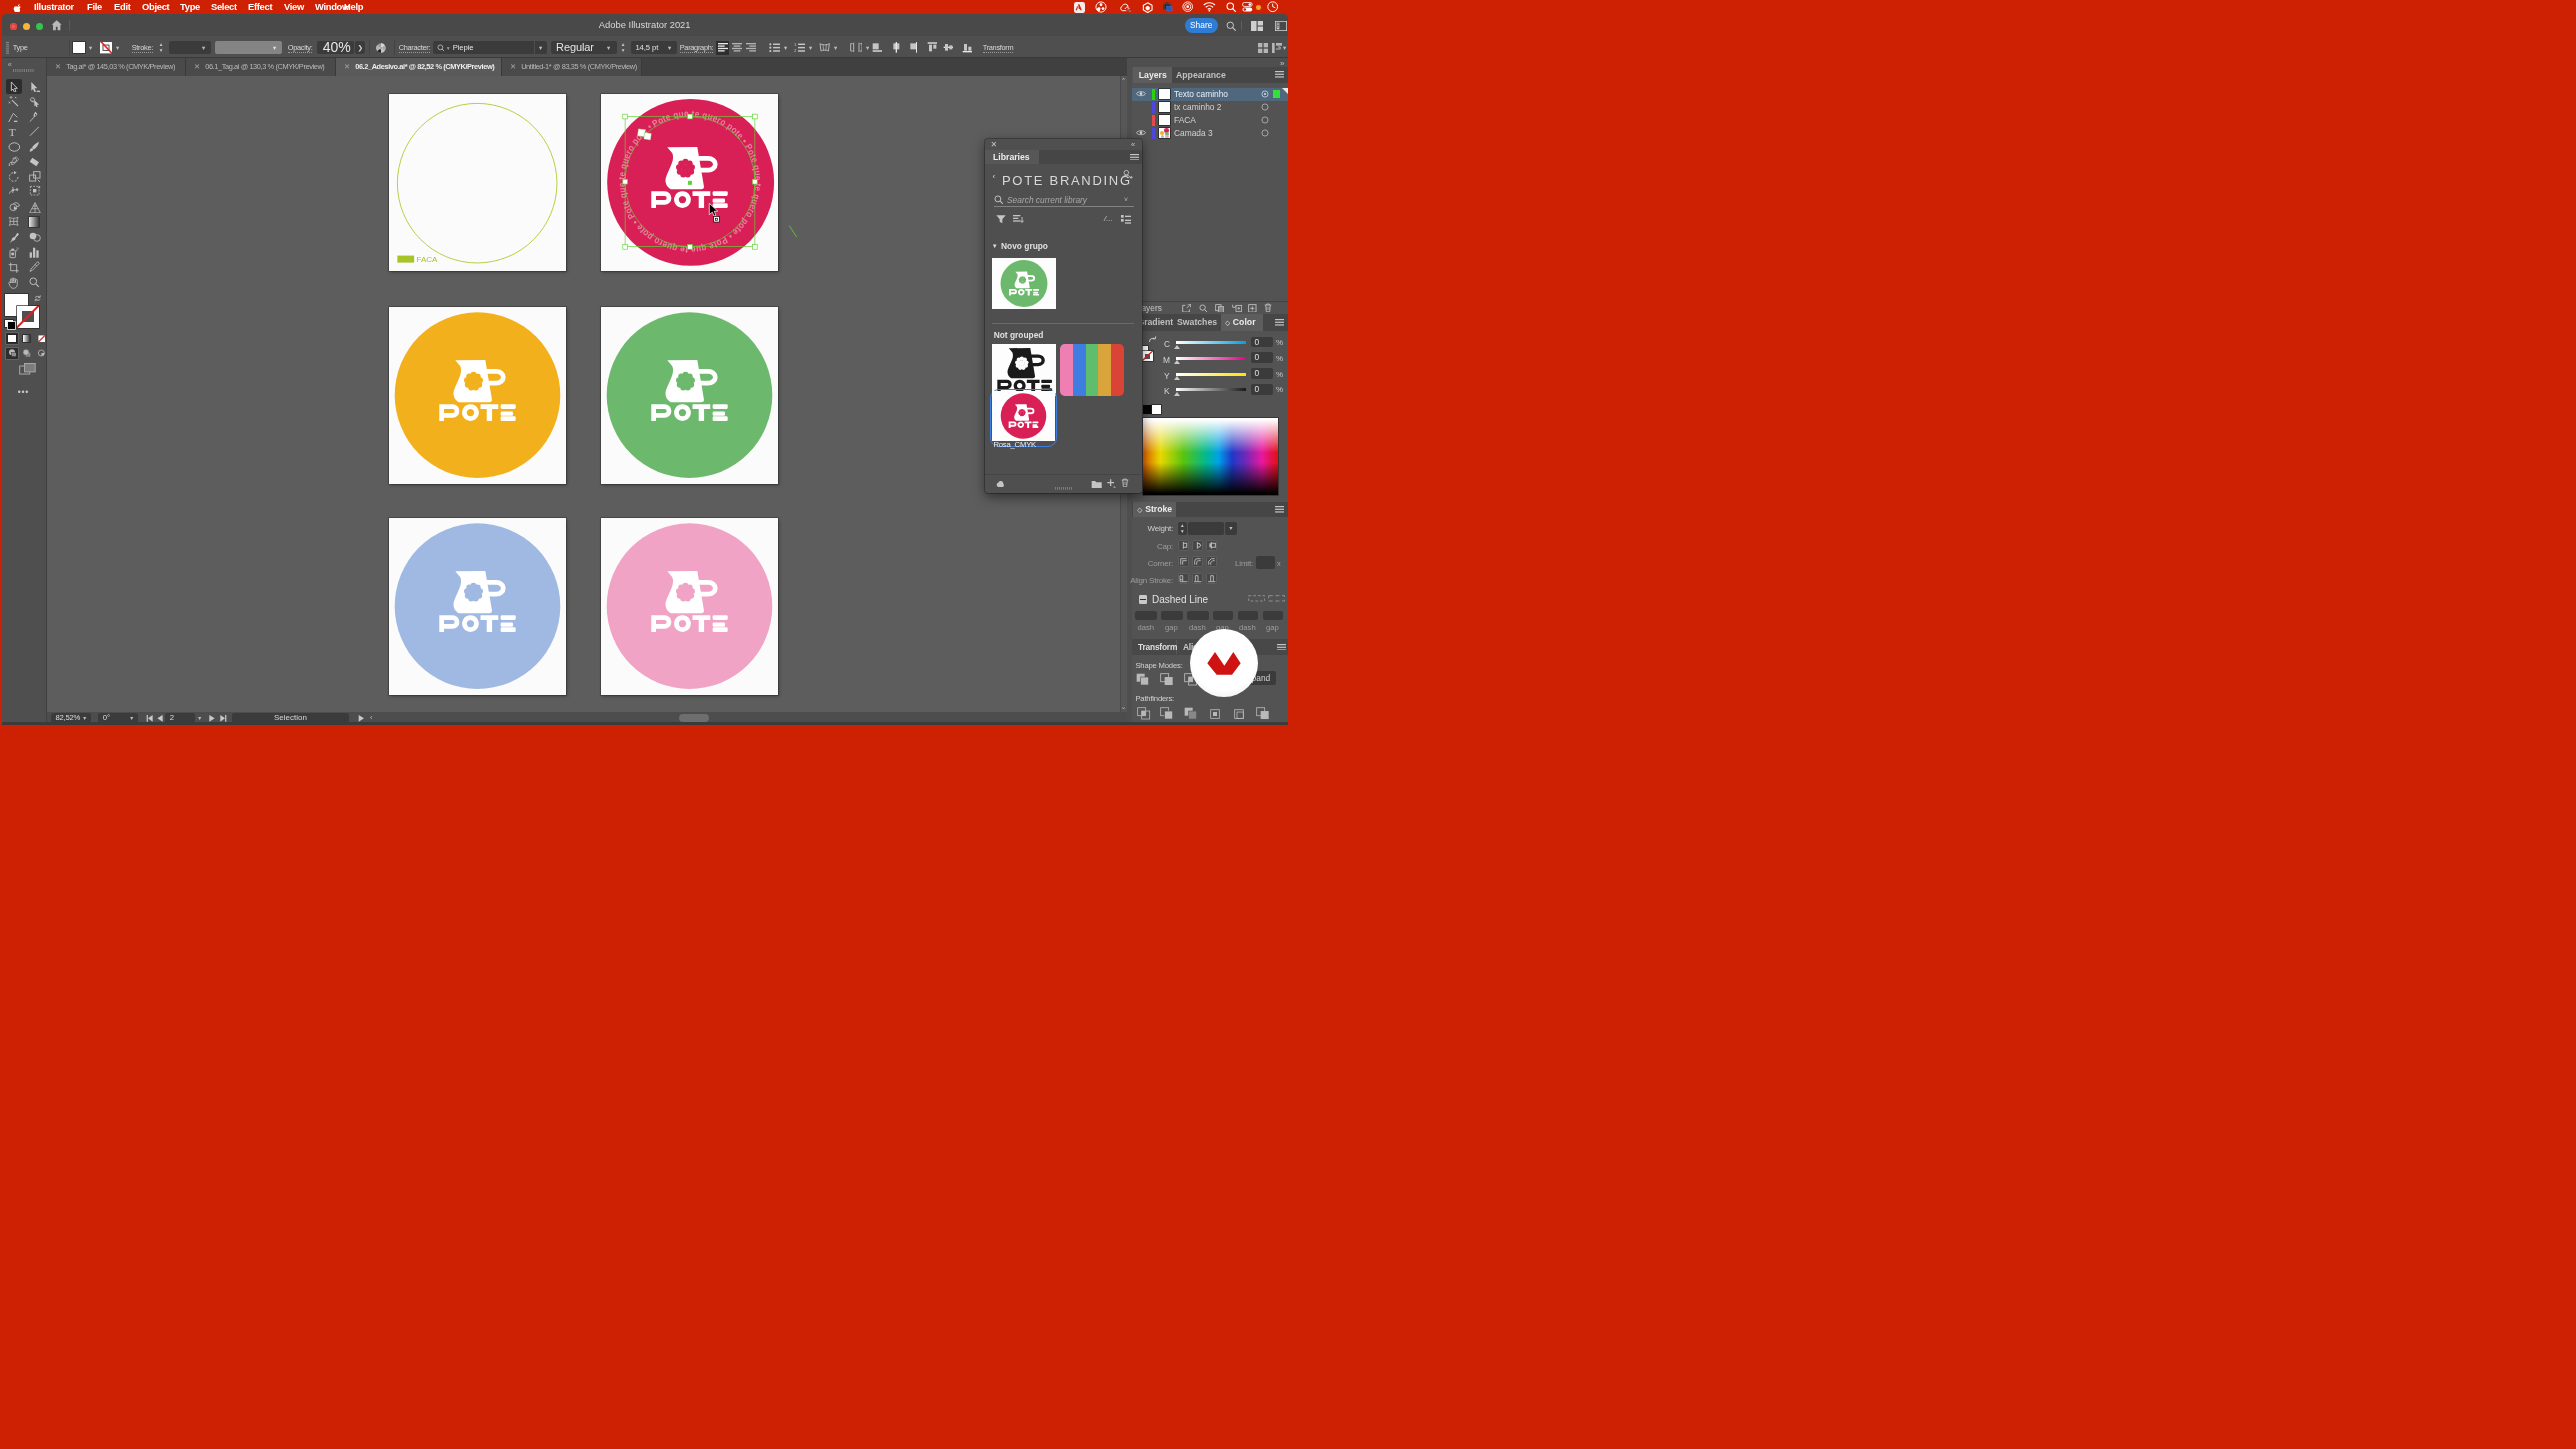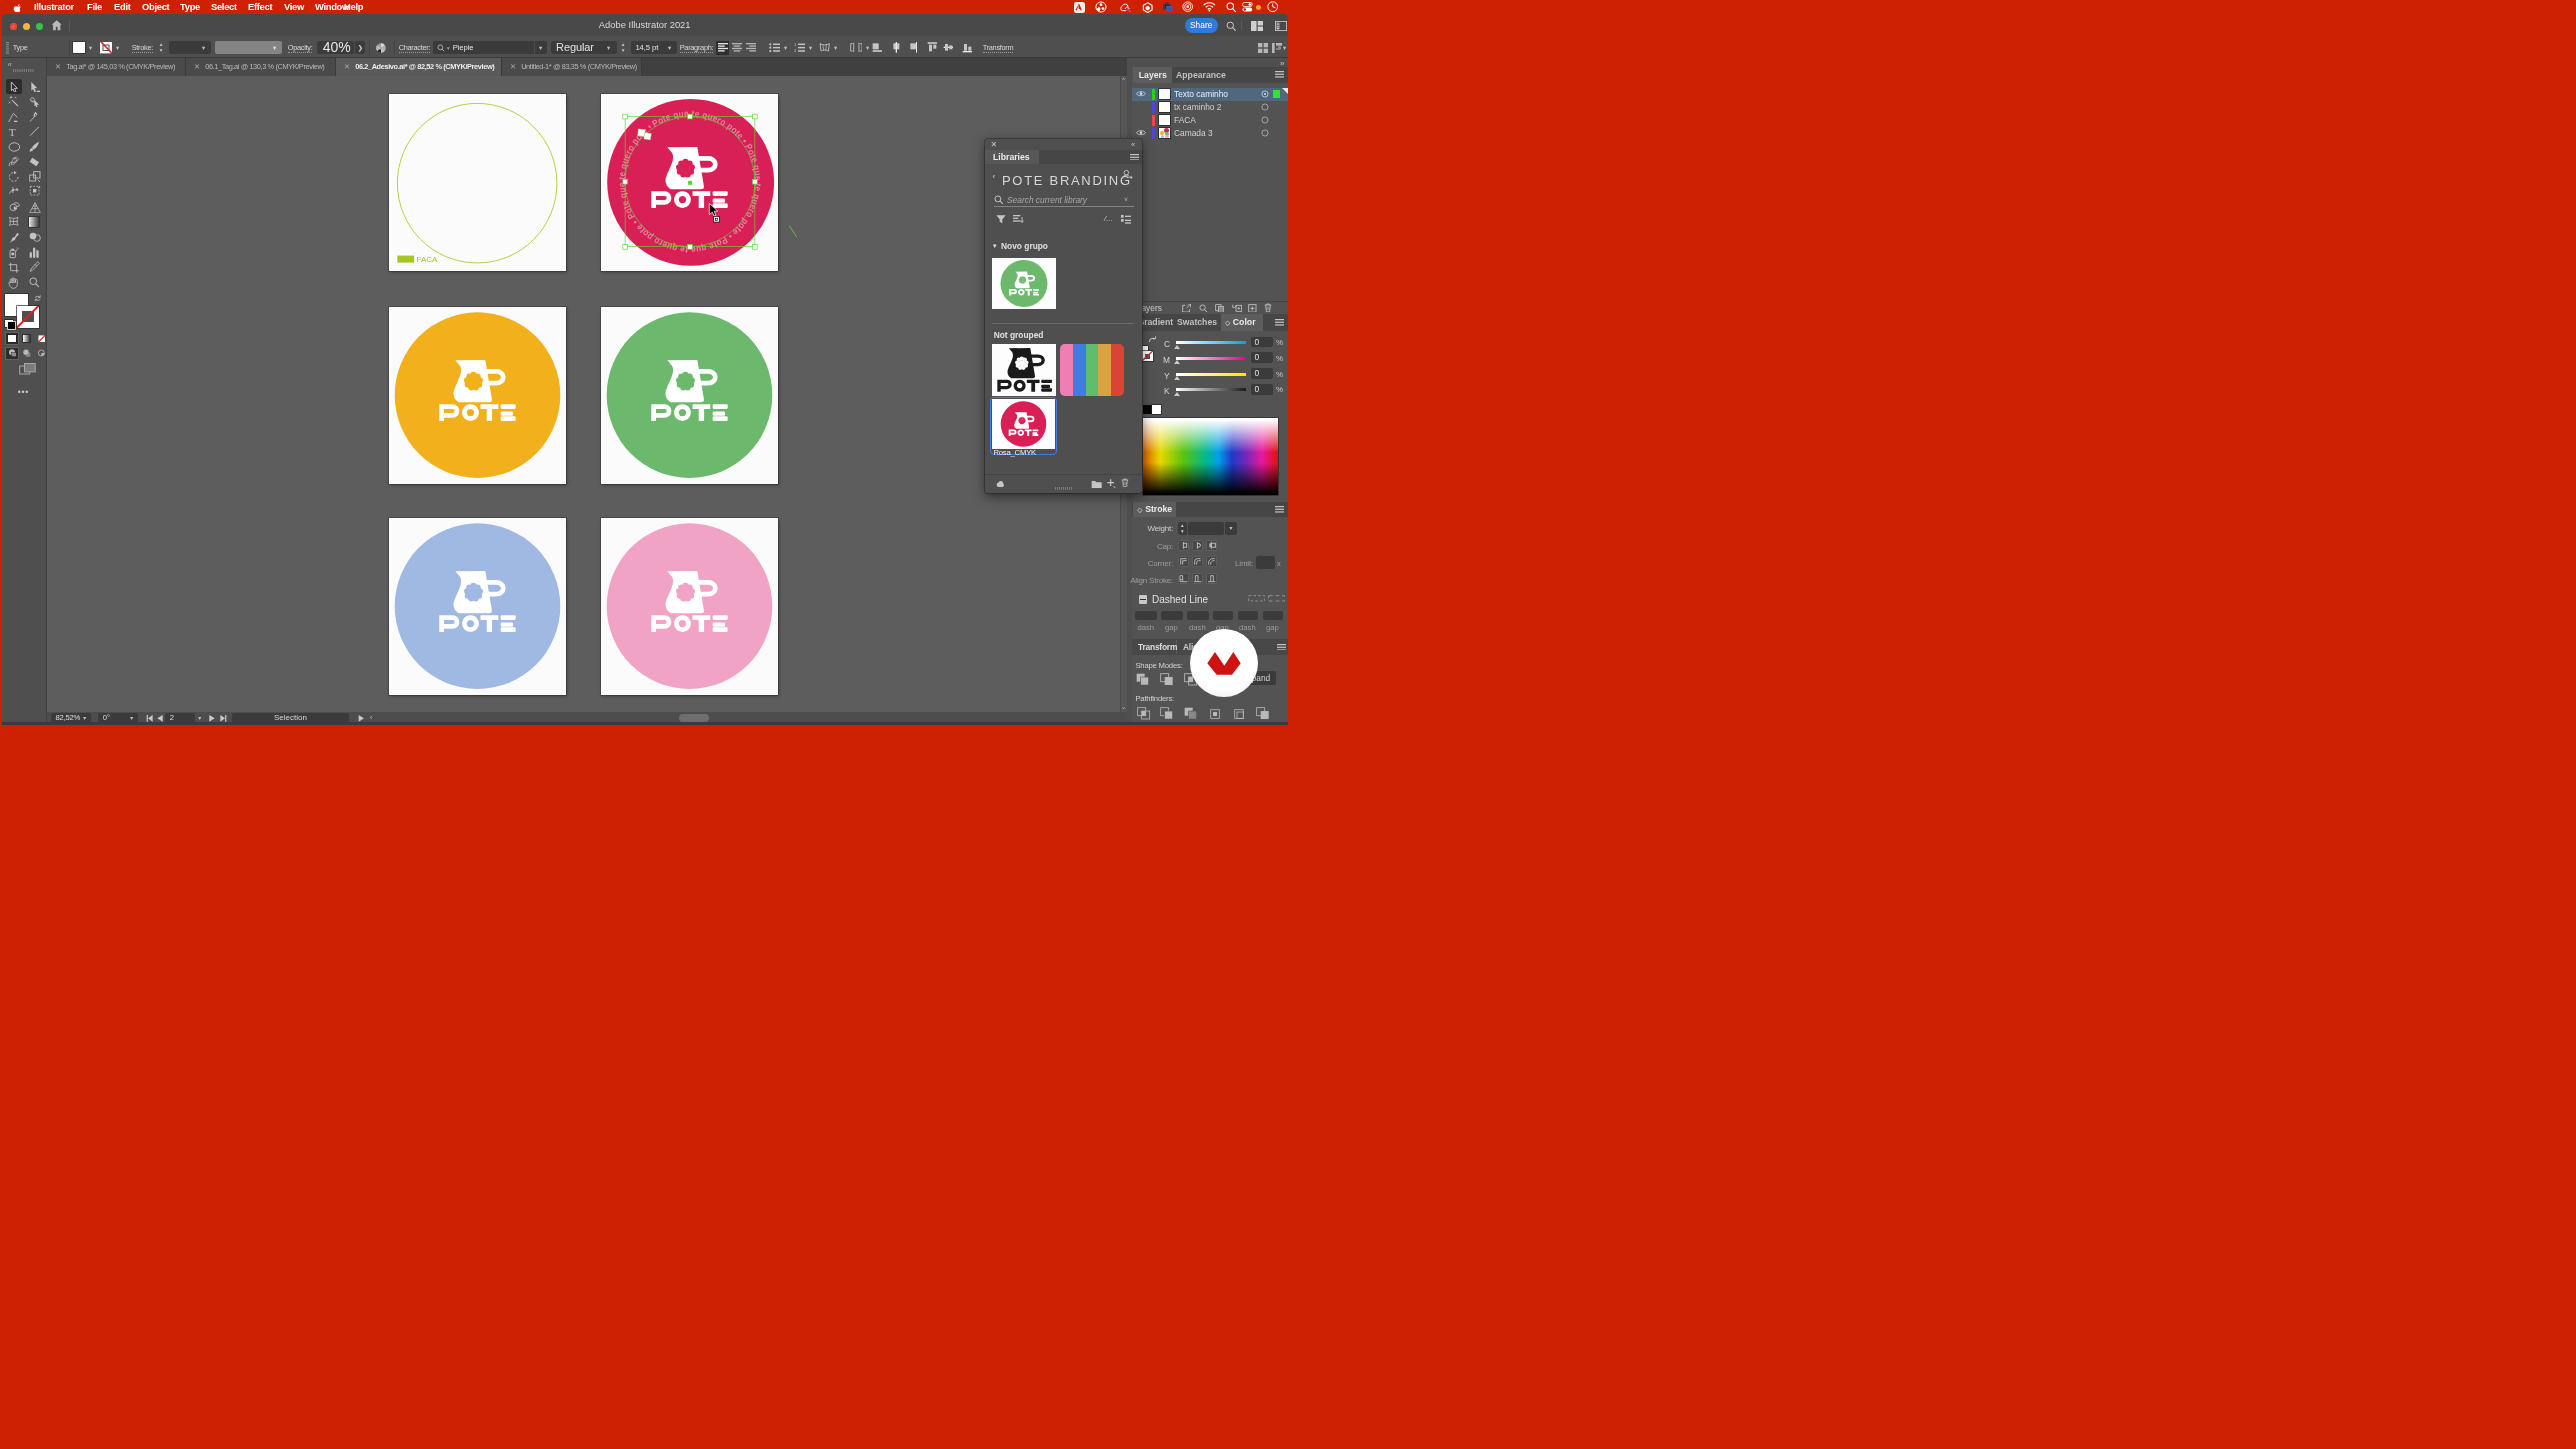--- a/index.html
+++ b/index.html
@@ -976,21 +976,21 @@
         </g>
       </svg>
   </div>
   <div class="abs" style="left:75px;top:205px;width:64px;height:52px;border-radius:4.7px;overflow:hidden">
     <div class="abs" style="left:0;top:0;width:20%;height:100%;background:#ef7fb2"></div>
     <div class="abs" style="left:20%;top:0;width:20%;height:100%;background:#3f7de0"></div>
     <div class="abs" style="left:40%;top:0;width:20%;height:100%;background:#5fbd6e"></div>
     <div class="abs" style="left:60%;top:0;width:20%;height:100%;background:#d9a43b"></div>
     <div class="abs" style="left:80%;top:0;width:20%;height:100%;background:#d94436"></div>
   </div>
-  <div class="abs" style="left:5.4px;top:258px;width:67px;height:58px;border:1px solid #3f7de0;border-radius:4px">
+  <div class="abs" style="left:5.4px;top:250px;width:67px;height:58px;border:1px solid #3f7de0;border-radius:9px">
     <div class="abs" style="left:1px;top:1px;width:63px;height:50px;background:#fdfdfd">
       <svg width="63" height="50" viewBox="0 0 94 74">
           <circle cx="47" cy="37" r="34" fill="#d92056"></circle>
           <g style="--fg:#ffffff;--c:#d92056">
             <use href="#logo" transform="translate(24.9,19.5) scale(0.194)"></use>
           </g>
         </svg>
     </div>
     <div class="abs" style="left:2px;top:50px;color:#f0f0f0;font-size:7.7px;letter-spacing:-0.2px">Rosa_CMYK</div>
   </div>

